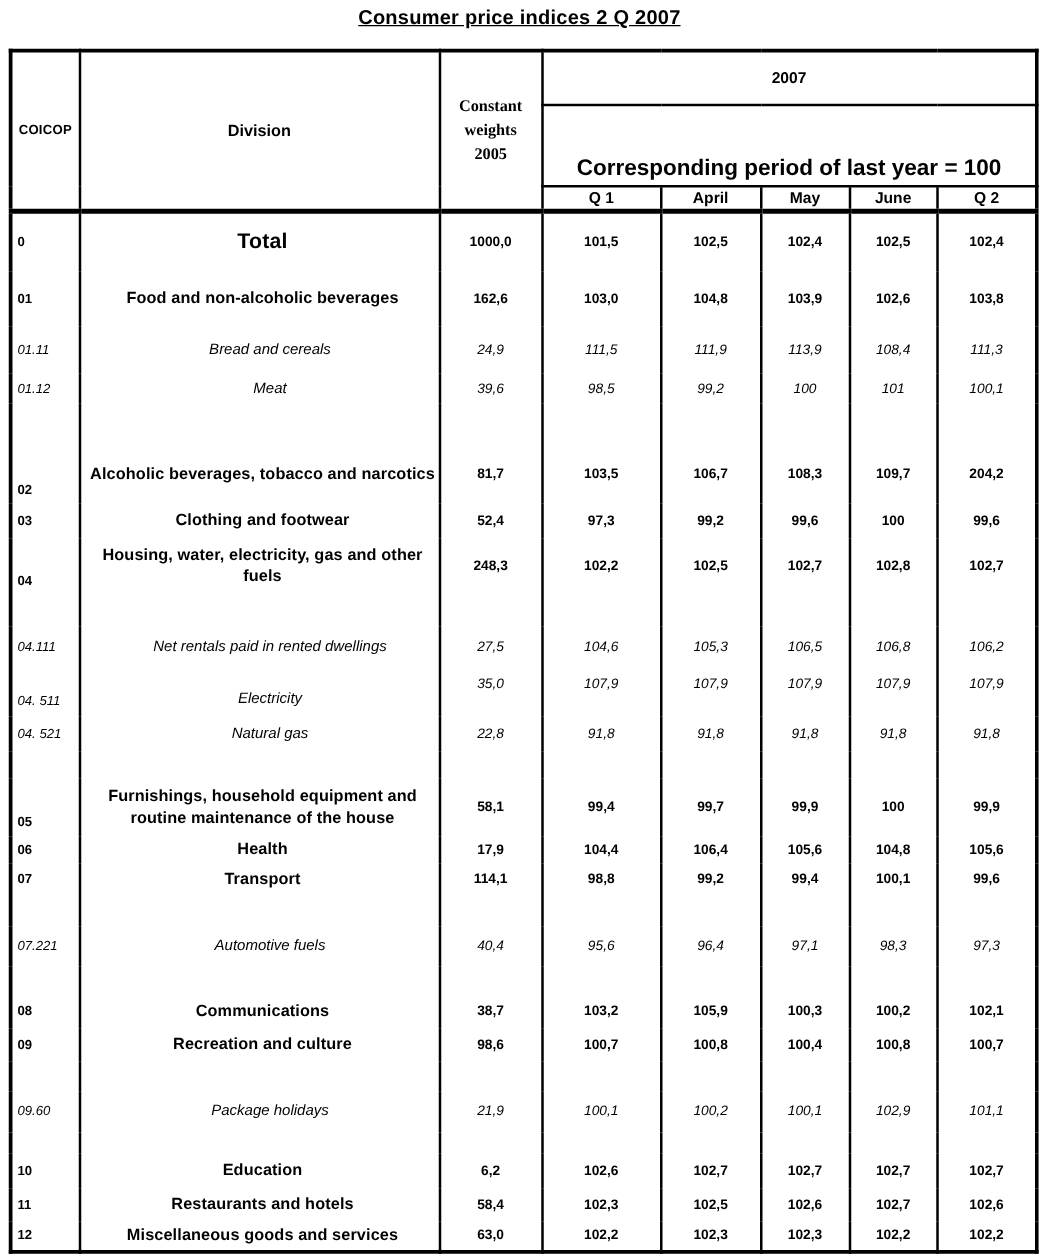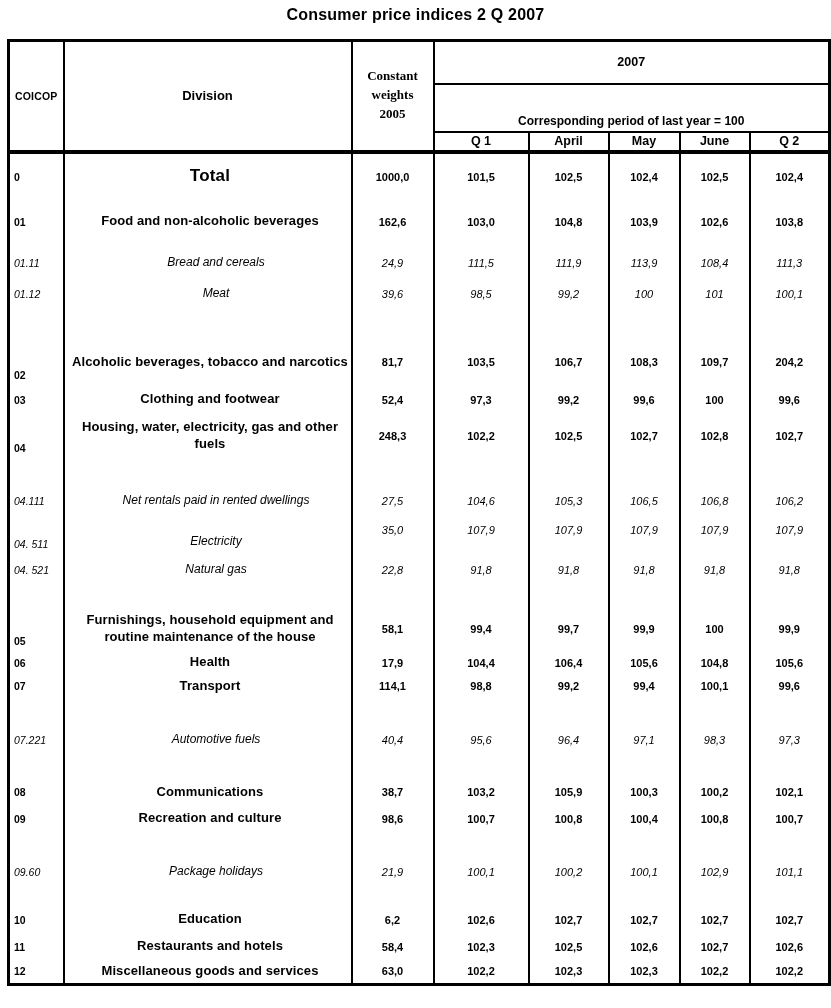--- a/index.html
+++ b/index.html
@@ -8,20 +8,21 @@
     width: 831px; height: 1008px;
     background: #ffffff; color: #000000;
     font-family: "Liberation Sans", sans-serif;
   }
   .page-title {
     padding-top: 6px;
     text-align: center;
     font-weight: bold;
     font-size: 16px;
     letter-spacing: 0.2px;
+    text-decoration: underline;
   }
   table.cpi {
     border-collapse: collapse;
     table-layout: fixed;
     width: 821px;
     margin: 15px 0 0 7px;
     border: 3px solid #000;
   }
   thead th {
     border: 2px solid #000;
@@ -32,21 +33,21 @@
   }
   th.h-coicop { font-size: 10.5px; letter-spacing: 0.2px; }
   th.h-division { font-size: 13px; }
   th.h-weights {
     font-family: "Liberation Serif", serif;
     font-size: 13px;
     white-space: pre-line;
     line-height: 1.45;
   }
   th.h-year { font-size: 12.5px; height: 43px; }
-  th.h-corresponding { font-size: 12px; height: 48px; vertical-align: bottom; padding-bottom: 3px; }
+  th.h-corresponding { font-size: 18px; height: 65px; vertical-align: bottom; padding-bottom: 3px; }
   tr.h-periods th { font-size: 12.5px; height: 20px; border-bottom: 4px solid #000; }
   th.rs3 { border-bottom: 4px solid #000; }
 
   tbody td {
     border-left: 2px solid #000;
     border-right: 2px solid #000;
     border-top: 0; border-bottom: 0;
     padding: 0;
     font-size: 11px;
     vertical-align: middle;

